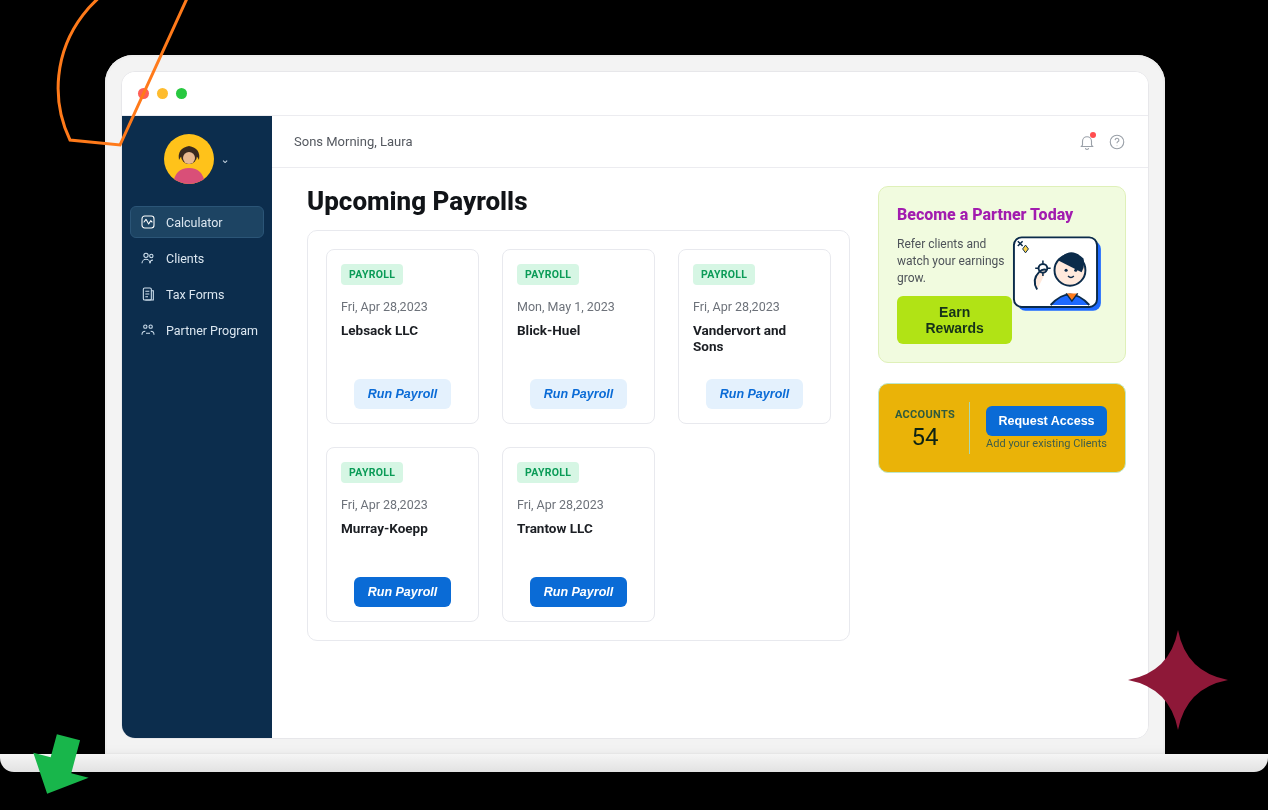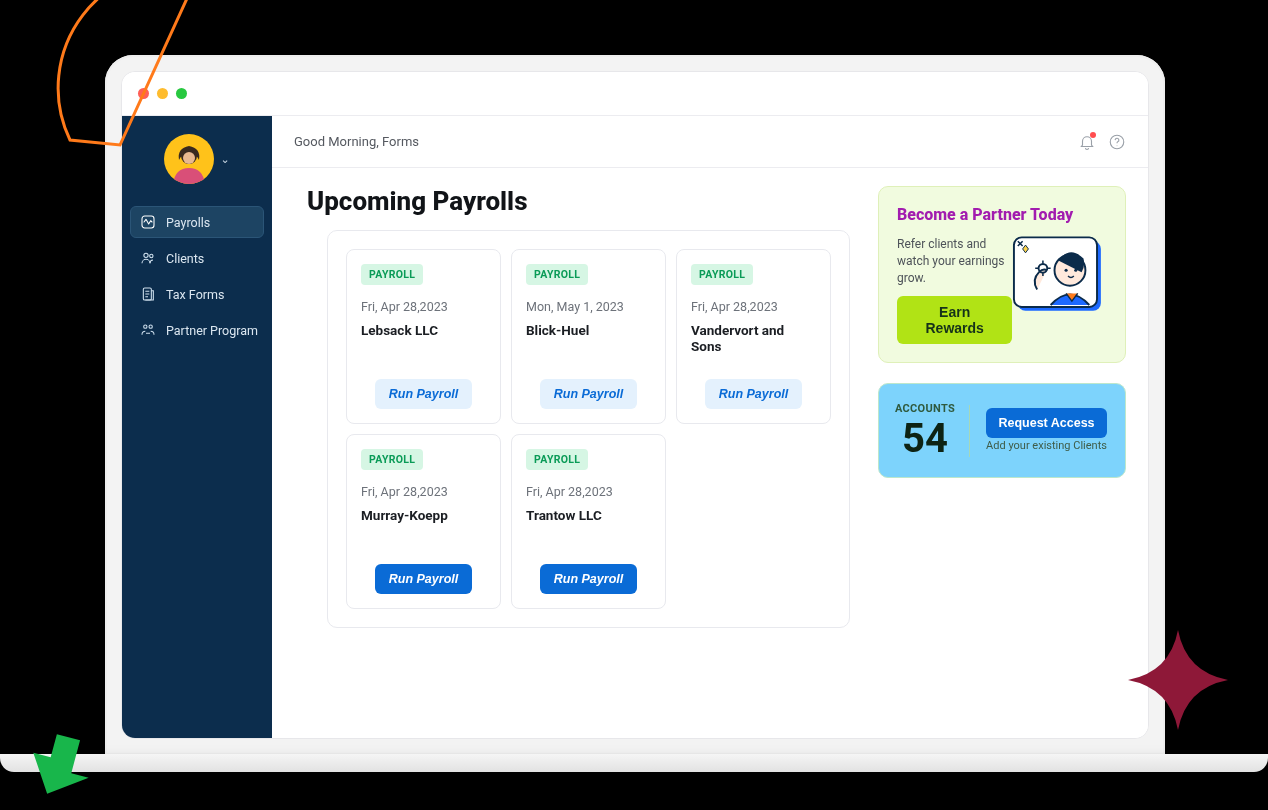--- a/index.html
+++ b/index.html
@@ -160,22 +160,21 @@
   }
   .left-col { flex:1; min-width:0;padding-left:13px; }
   .right-col { width: 248px; display:flex; flex-direction:column; gap:20px; }
 
   .cards-panel {
     border: 1px solid #e8e9ee;
     border-radius: 10px;
     padding: 18px;
     display: grid;
     grid-template-columns: repeat(3, 1fr);
-    gap: 10px;
-    margin-left: 20px;
+    gap: 23px;
   }
   .card {
     border: 1px solid #e8e9ee;
     border-radius: 8px;
     padding: 14px 14px 14px 14px;
     display:flex; flex-direction:column;
     min-height: 175px;
     font-size: 12.5px;
   }
   .badge {
@@ -222,31 +221,31 @@
     margin-top:10px;
     background:#b1e315;
     border:none;
     padding:8px 13px;
     border-radius:6px;
     font-weight:700; font-size:14px; color:#16321a;
     cursor:pointer;
   }
 
   .accounts {
-    background:#7dd3fc;
+    background:#eab308;
     border:1px solid #bde7cb;
     border-radius:10px;
     padding:18px 16px;
     display:flex;
     align-items:center;
     gap:14px;
   }
   .accounts .left { text-align:center; flex:none; }
   .accounts .lbl { font-size:11px; font-weight:700; color:#2f5a3e; letter-spacing:.3px; }
-  .accounts .num { font-size:40px; font-weight:700; color:#0d2314; line-height:1; margin-top:4px; }
+  .accounts .num { font-size:24px; font-weight:400; color:#0d2314; line-height:1; margin-top:4px; }
   .accounts .divider { width:1px; height:52px; background:#a7d8b6; }
   .accounts .right { display:flex; flex-direction:column; align-items:center; gap:1px; flex:1; }
   .req-btn {
     background:#0a6bd6; color:#fff; border:none;
     border-radius:6px; padding:8px 12px; font-weight:700; font-size:12.5px;
     cursor:pointer;
   }
   .accounts .sub { font-size:11px; color:#3f5d49; text-align:center; line-height:1.3; }
 </style>
 </head>
@@ -287,21 +286,21 @@
         </div>
 
         <nav class="nav">
           <div class="nav-item active">
             <span class="ic">
               <svg viewBox="0 0 24 24">
                   <rect x="3" y="3" width="18" height="18" rx="4"></rect>
                   <path d="M6 12 L9 8 L13 15 L16 10 L18 12" stroke-linecap="round" stroke-linejoin="round"></path>
                 </svg>
             </span>
-            <span class="lbl">Payrolls</span>
+            <span class="lbl">Calculator</span>
           </div>
           <div class="nav-item">
             <span class="ic">
               <svg viewBox="0 0 24 24">
                   <circle cx="9" cy="8" r="3.2"></circle>
                   <path d="M3 20c0-3.3 2.7-6 6-6s6 2.7 6 6"></path>
                   <circle cx="17" cy="9" r="2.5"></circle>
                   <path d="M15 20c0-2.6 1.9-4.8 4.5-5"></path>
                 </svg>
             </span>
@@ -325,21 +324,21 @@
                   <path d="M3 19c0-3 2.2-5 5-5M21 19c0-3-2.2-5-5-5M9 17h6"></path>
                 </svg>
             </span>
             <span class="lbl">Partner Program</span>
           </div>
         </nav>
       </aside>
 
       <main class="main">
         <div class="topbar">
-          <div>Good Morning, Forms</div>
+          <div>Sons Morning, Laura</div>
           <div class="topbar-icons">
             <div class="ticon">
               <svg viewBox="0 0 24 24">
                   <path d="M6 16V11a6 6 0 1 1 12 0v5l1.5 2H4.5L6 16Z"></path>
                   <path d="M10 20a2 2 0 0 0 4 0"></path>
                 </svg>
               <span class="notif-dot"></span>
             </div>
             <div class="ticon">
               <svg viewBox="0 0 24 24">

